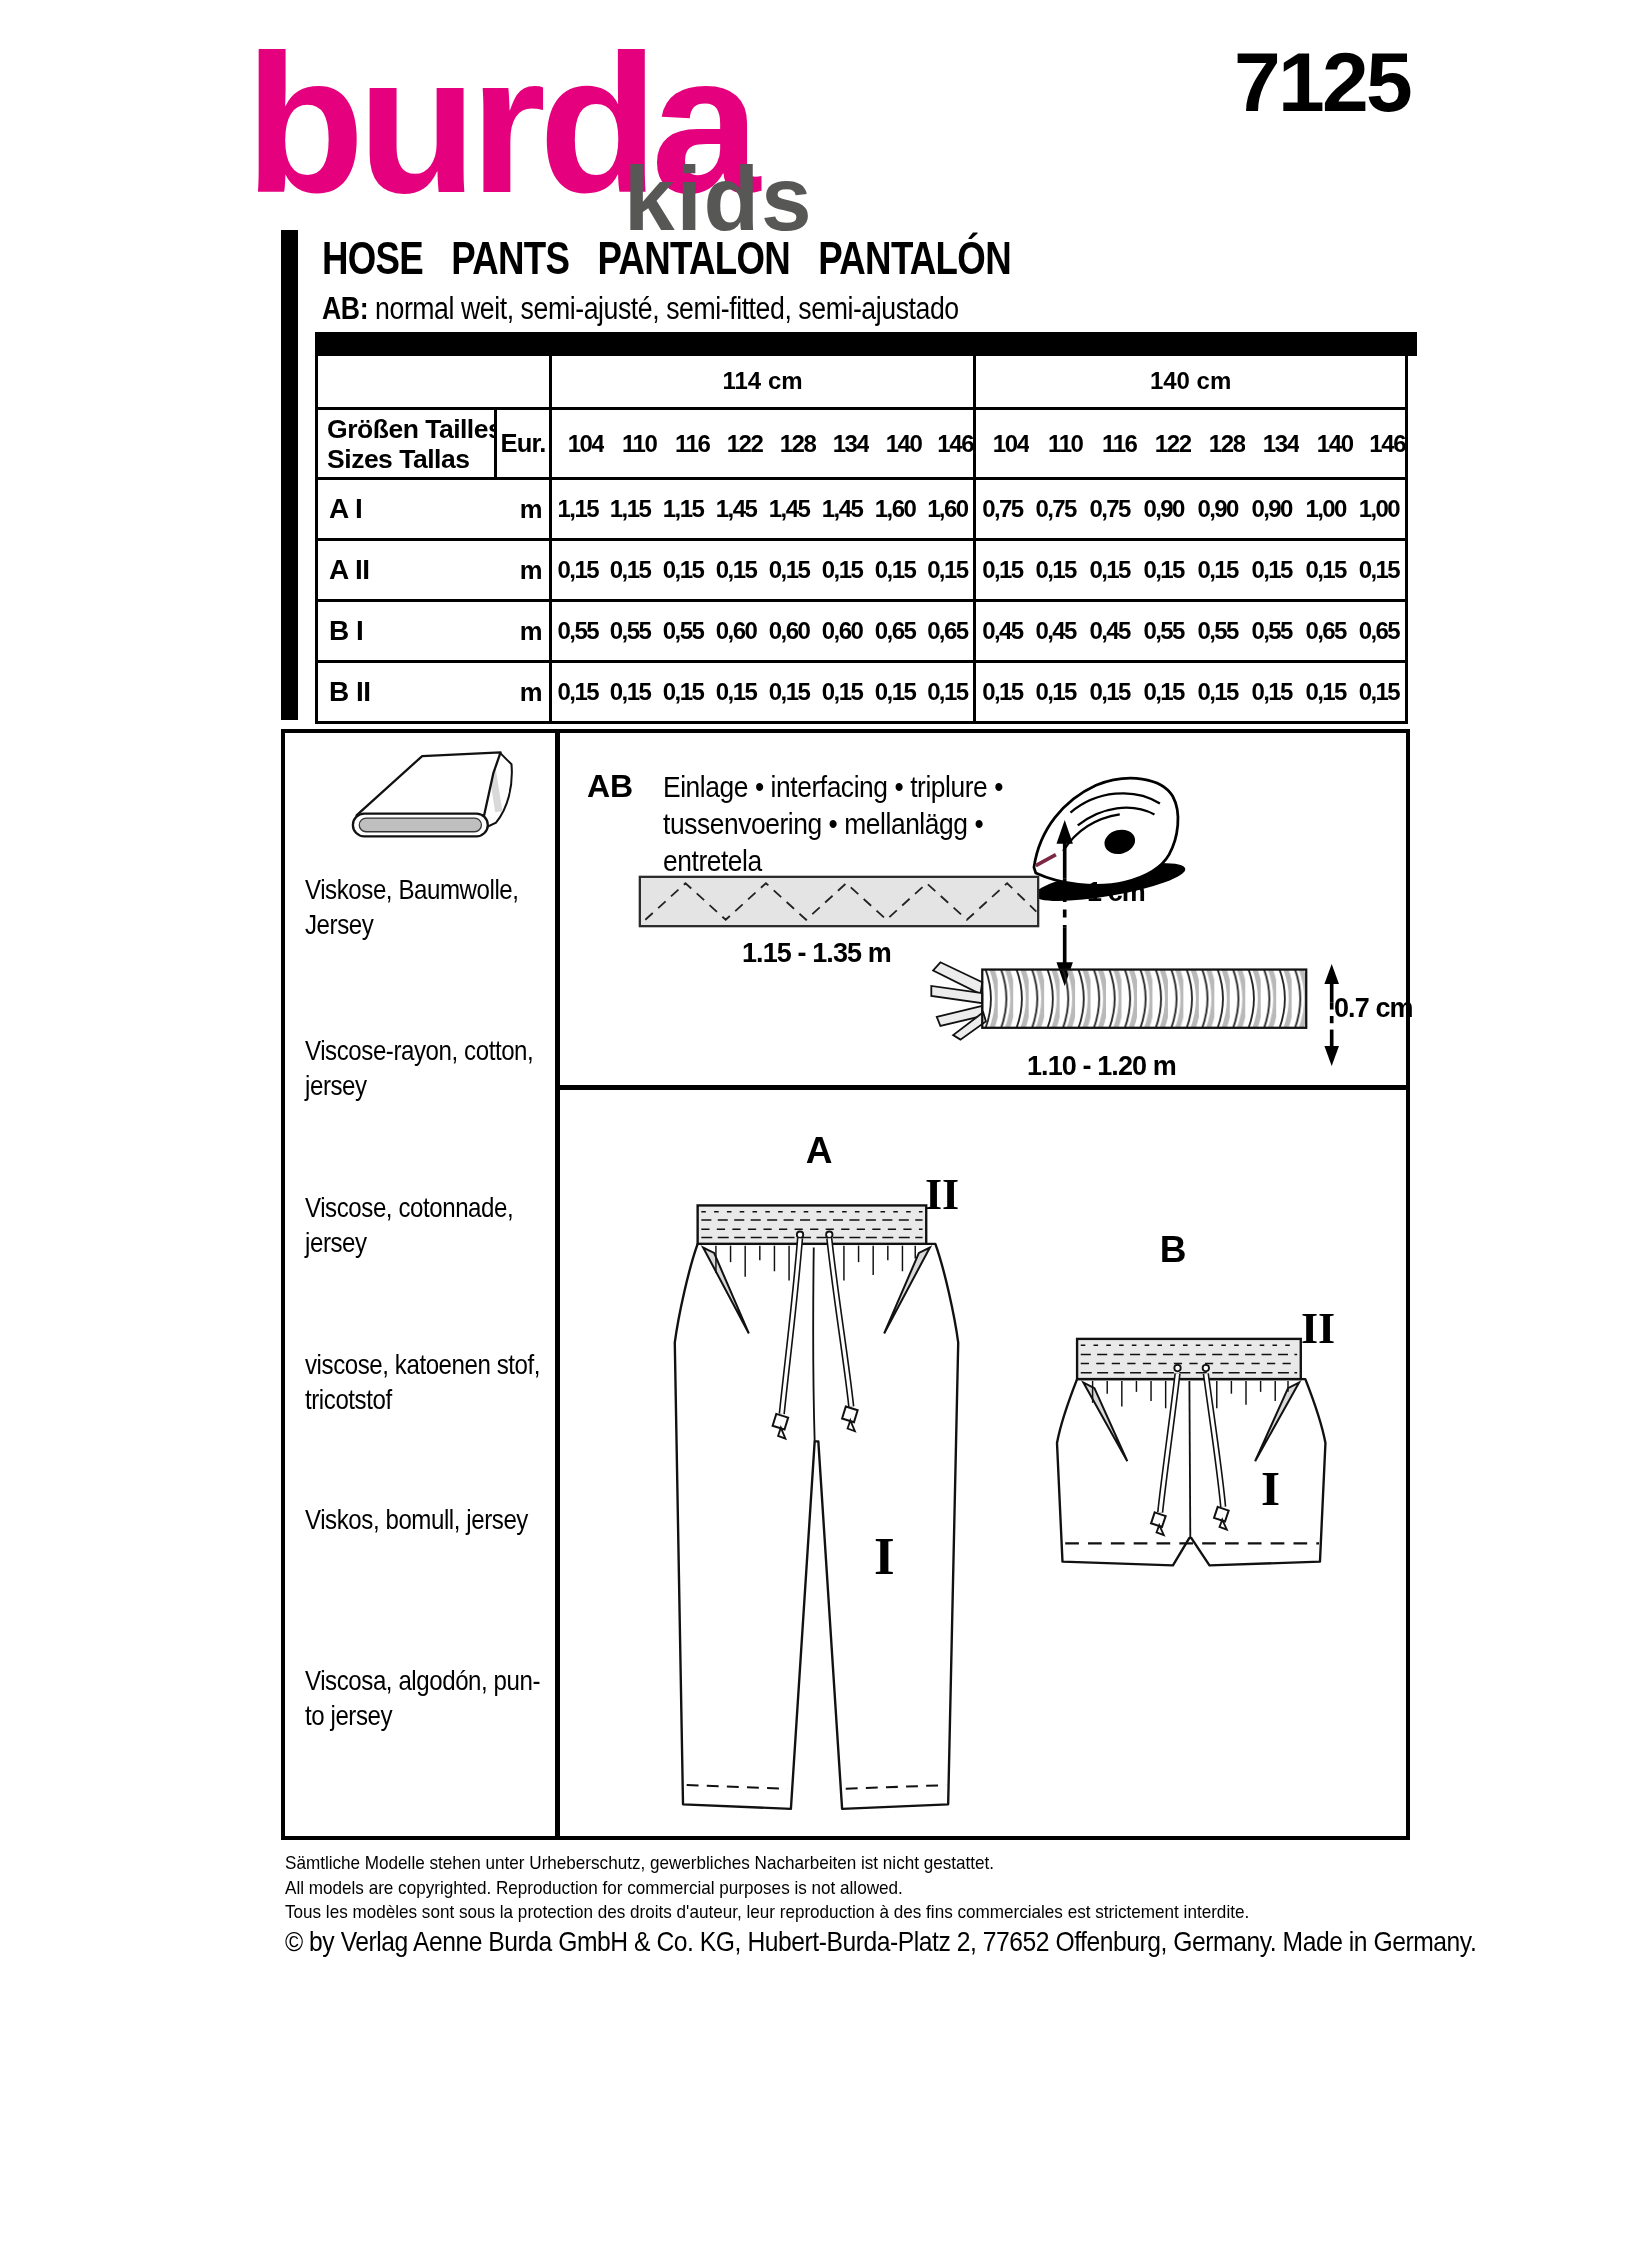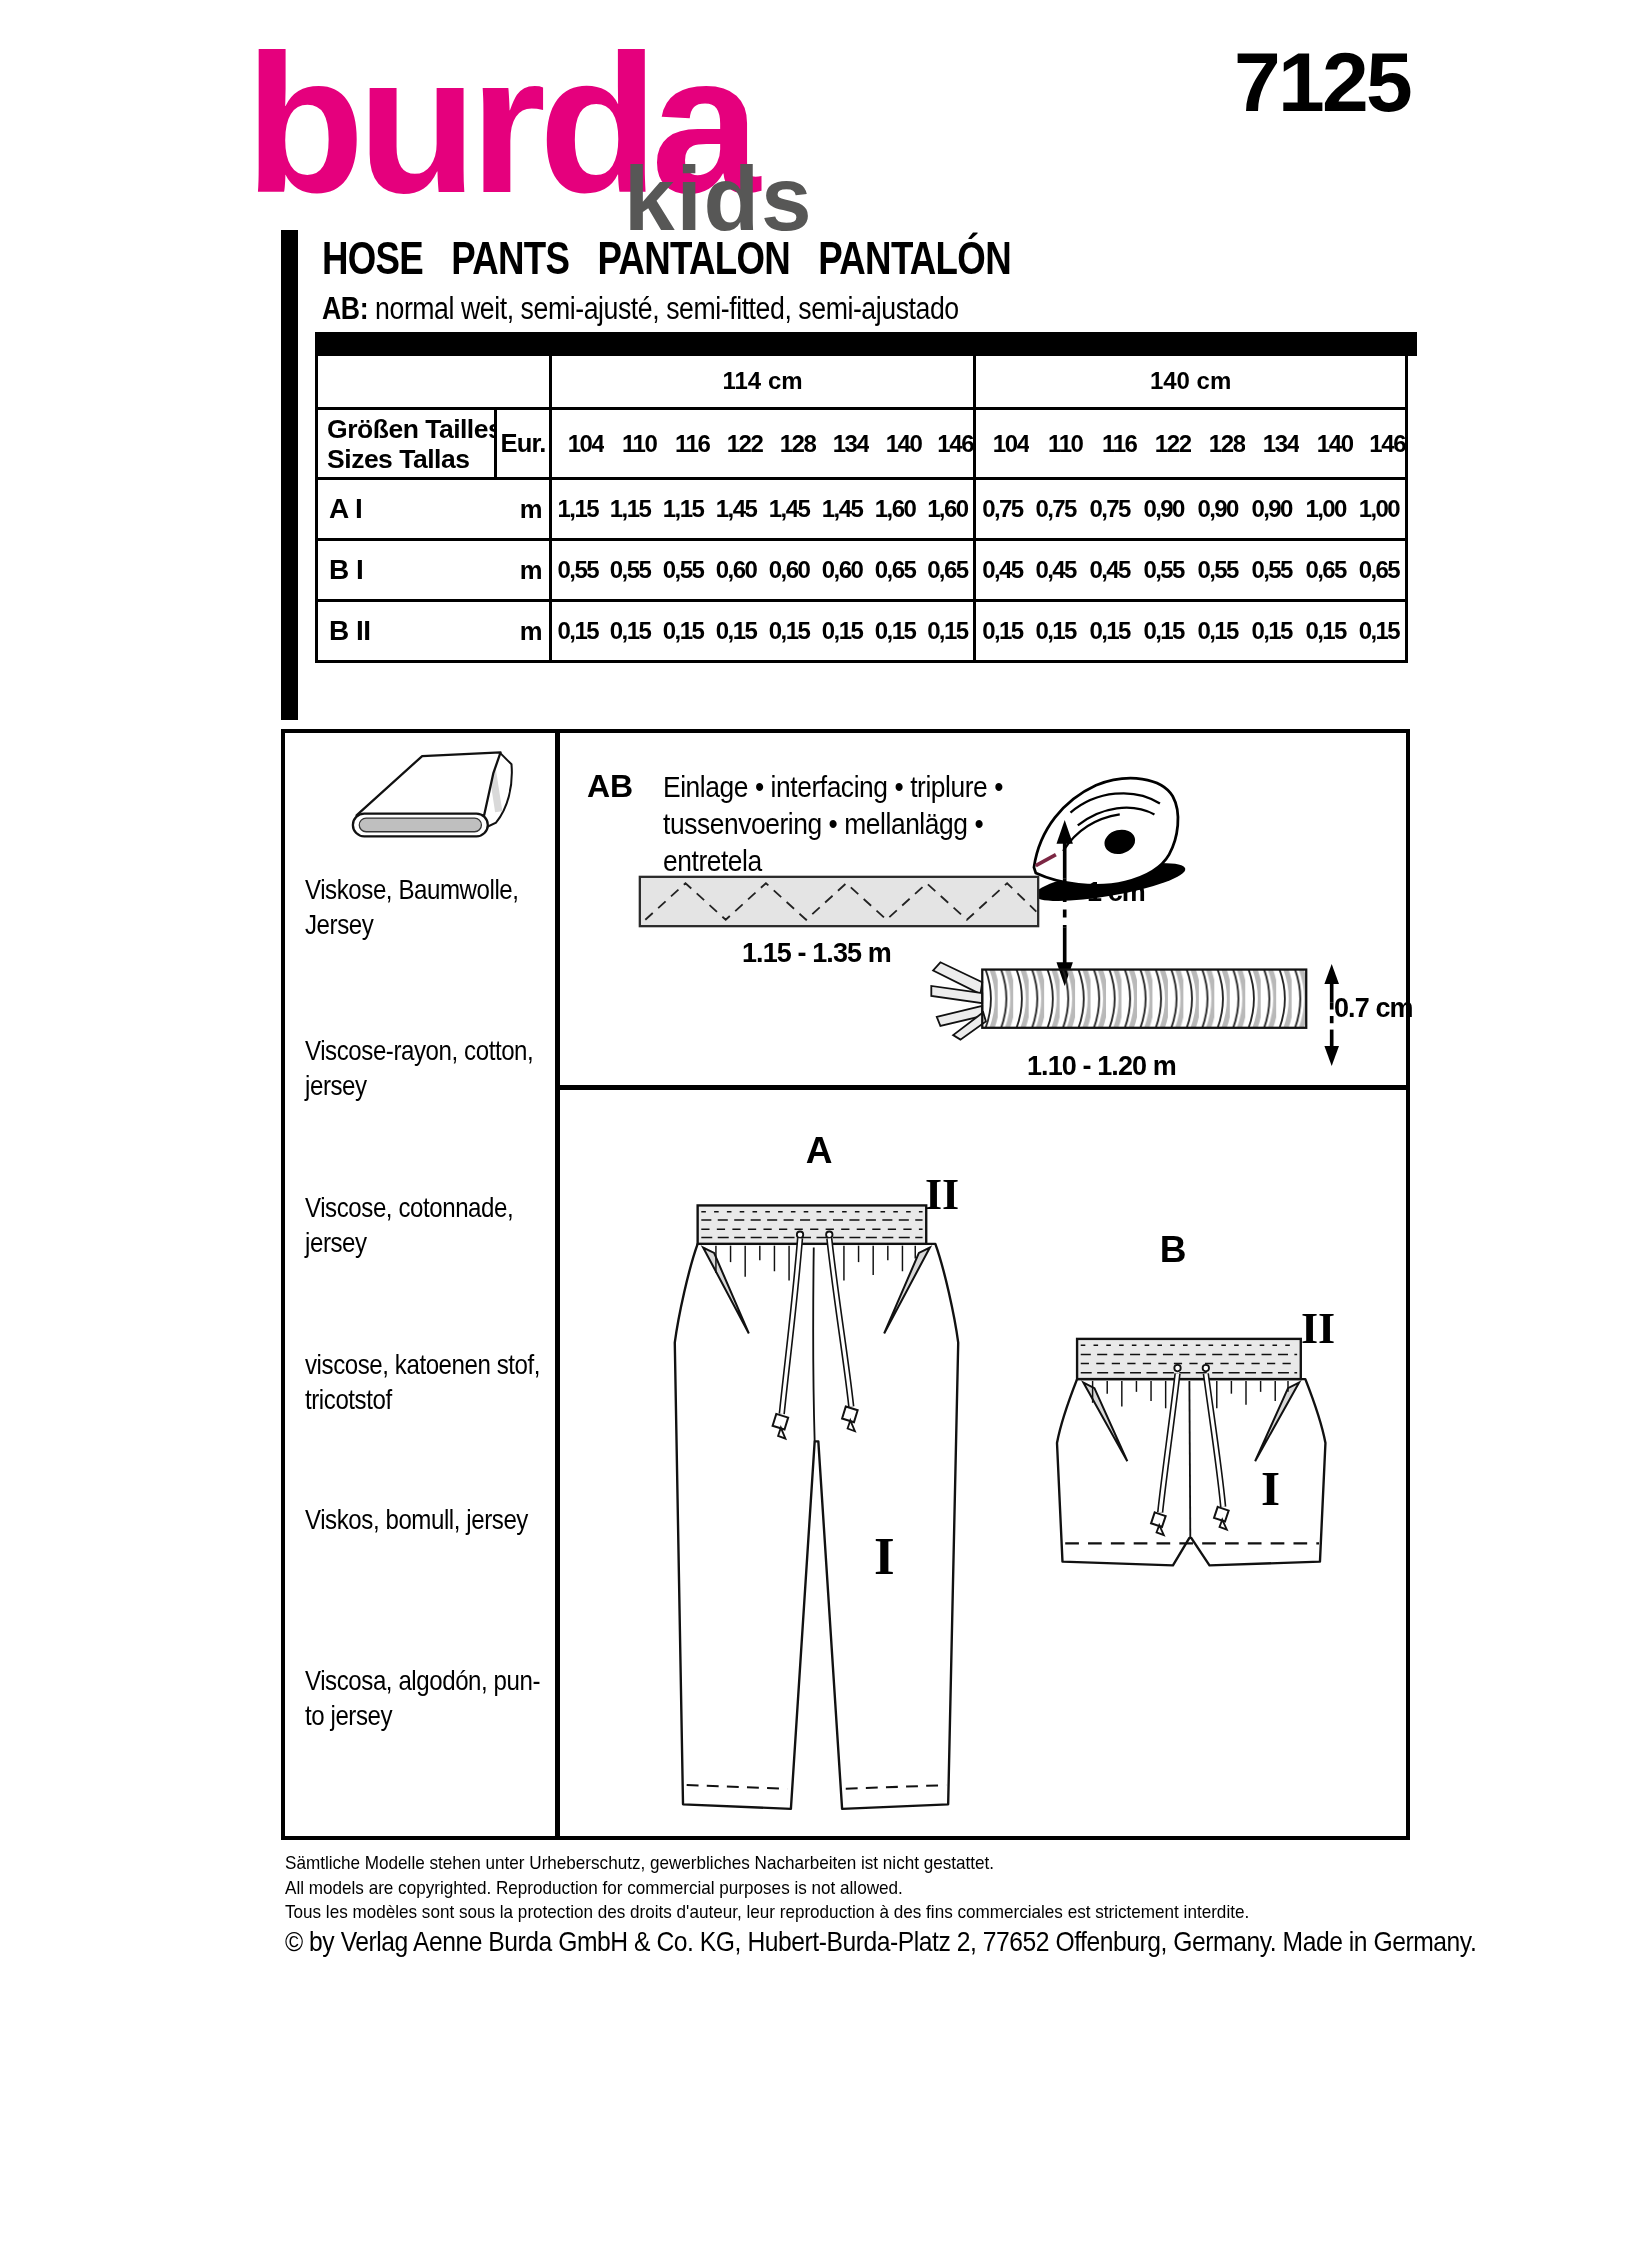--- a/index.html
+++ b/index.html
@@ -122,20 +122,40 @@
       <td class="val-cell">1,60</td>
       <td class="val-cell">1,60</td>
       <td class="val-cell bl">0,75</td>
       <td class="val-cell">0,75</td>
       <td class="val-cell">0,75</td>
       <td class="val-cell">0,90</td>
       <td class="val-cell">0,90</td>
       <td class="val-cell">0,90</td>
       <td class="val-cell">1,00</td>
       <td class="val-cell">1,00</td>
+    </tr>
+    <tr class="rdata">
+      <td class="row-label">A II</td>
+      <td class="unit-cell">m</td>
+      <td class="val-cell bl">0,15</td>
+      <td class="val-cell">0,15</td>
+      <td class="val-cell">0,15</td>
+      <td class="val-cell">0,15</td>
+      <td class="val-cell">0,15</td>
+      <td class="val-cell">0,15</td>
+      <td class="val-cell">0,15</td>
+      <td class="val-cell">0,15</td>
+      <td class="val-cell bl">0,15</td>
+      <td class="val-cell">0,15</td>
+      <td class="val-cell">0,15</td>
+      <td class="val-cell">0,15</td>
+      <td class="val-cell">0,15</td>
+      <td class="val-cell">0,15</td>
+      <td class="val-cell">0,15</td>
+      <td class="val-cell">0,15</td>
     </tr>
     <tr class="rdata">
       <td class="row-label">B I</td>
       <td class="unit-cell">m</td>
       <td class="val-cell bl">0,55</td>
       <td class="val-cell">0,55</td>
       <td class="val-cell">0,55</td>
       <td class="val-cell">0,60</td>
       <td class="val-cell">0,60</td>
       <td class="val-cell">0,60</td>

